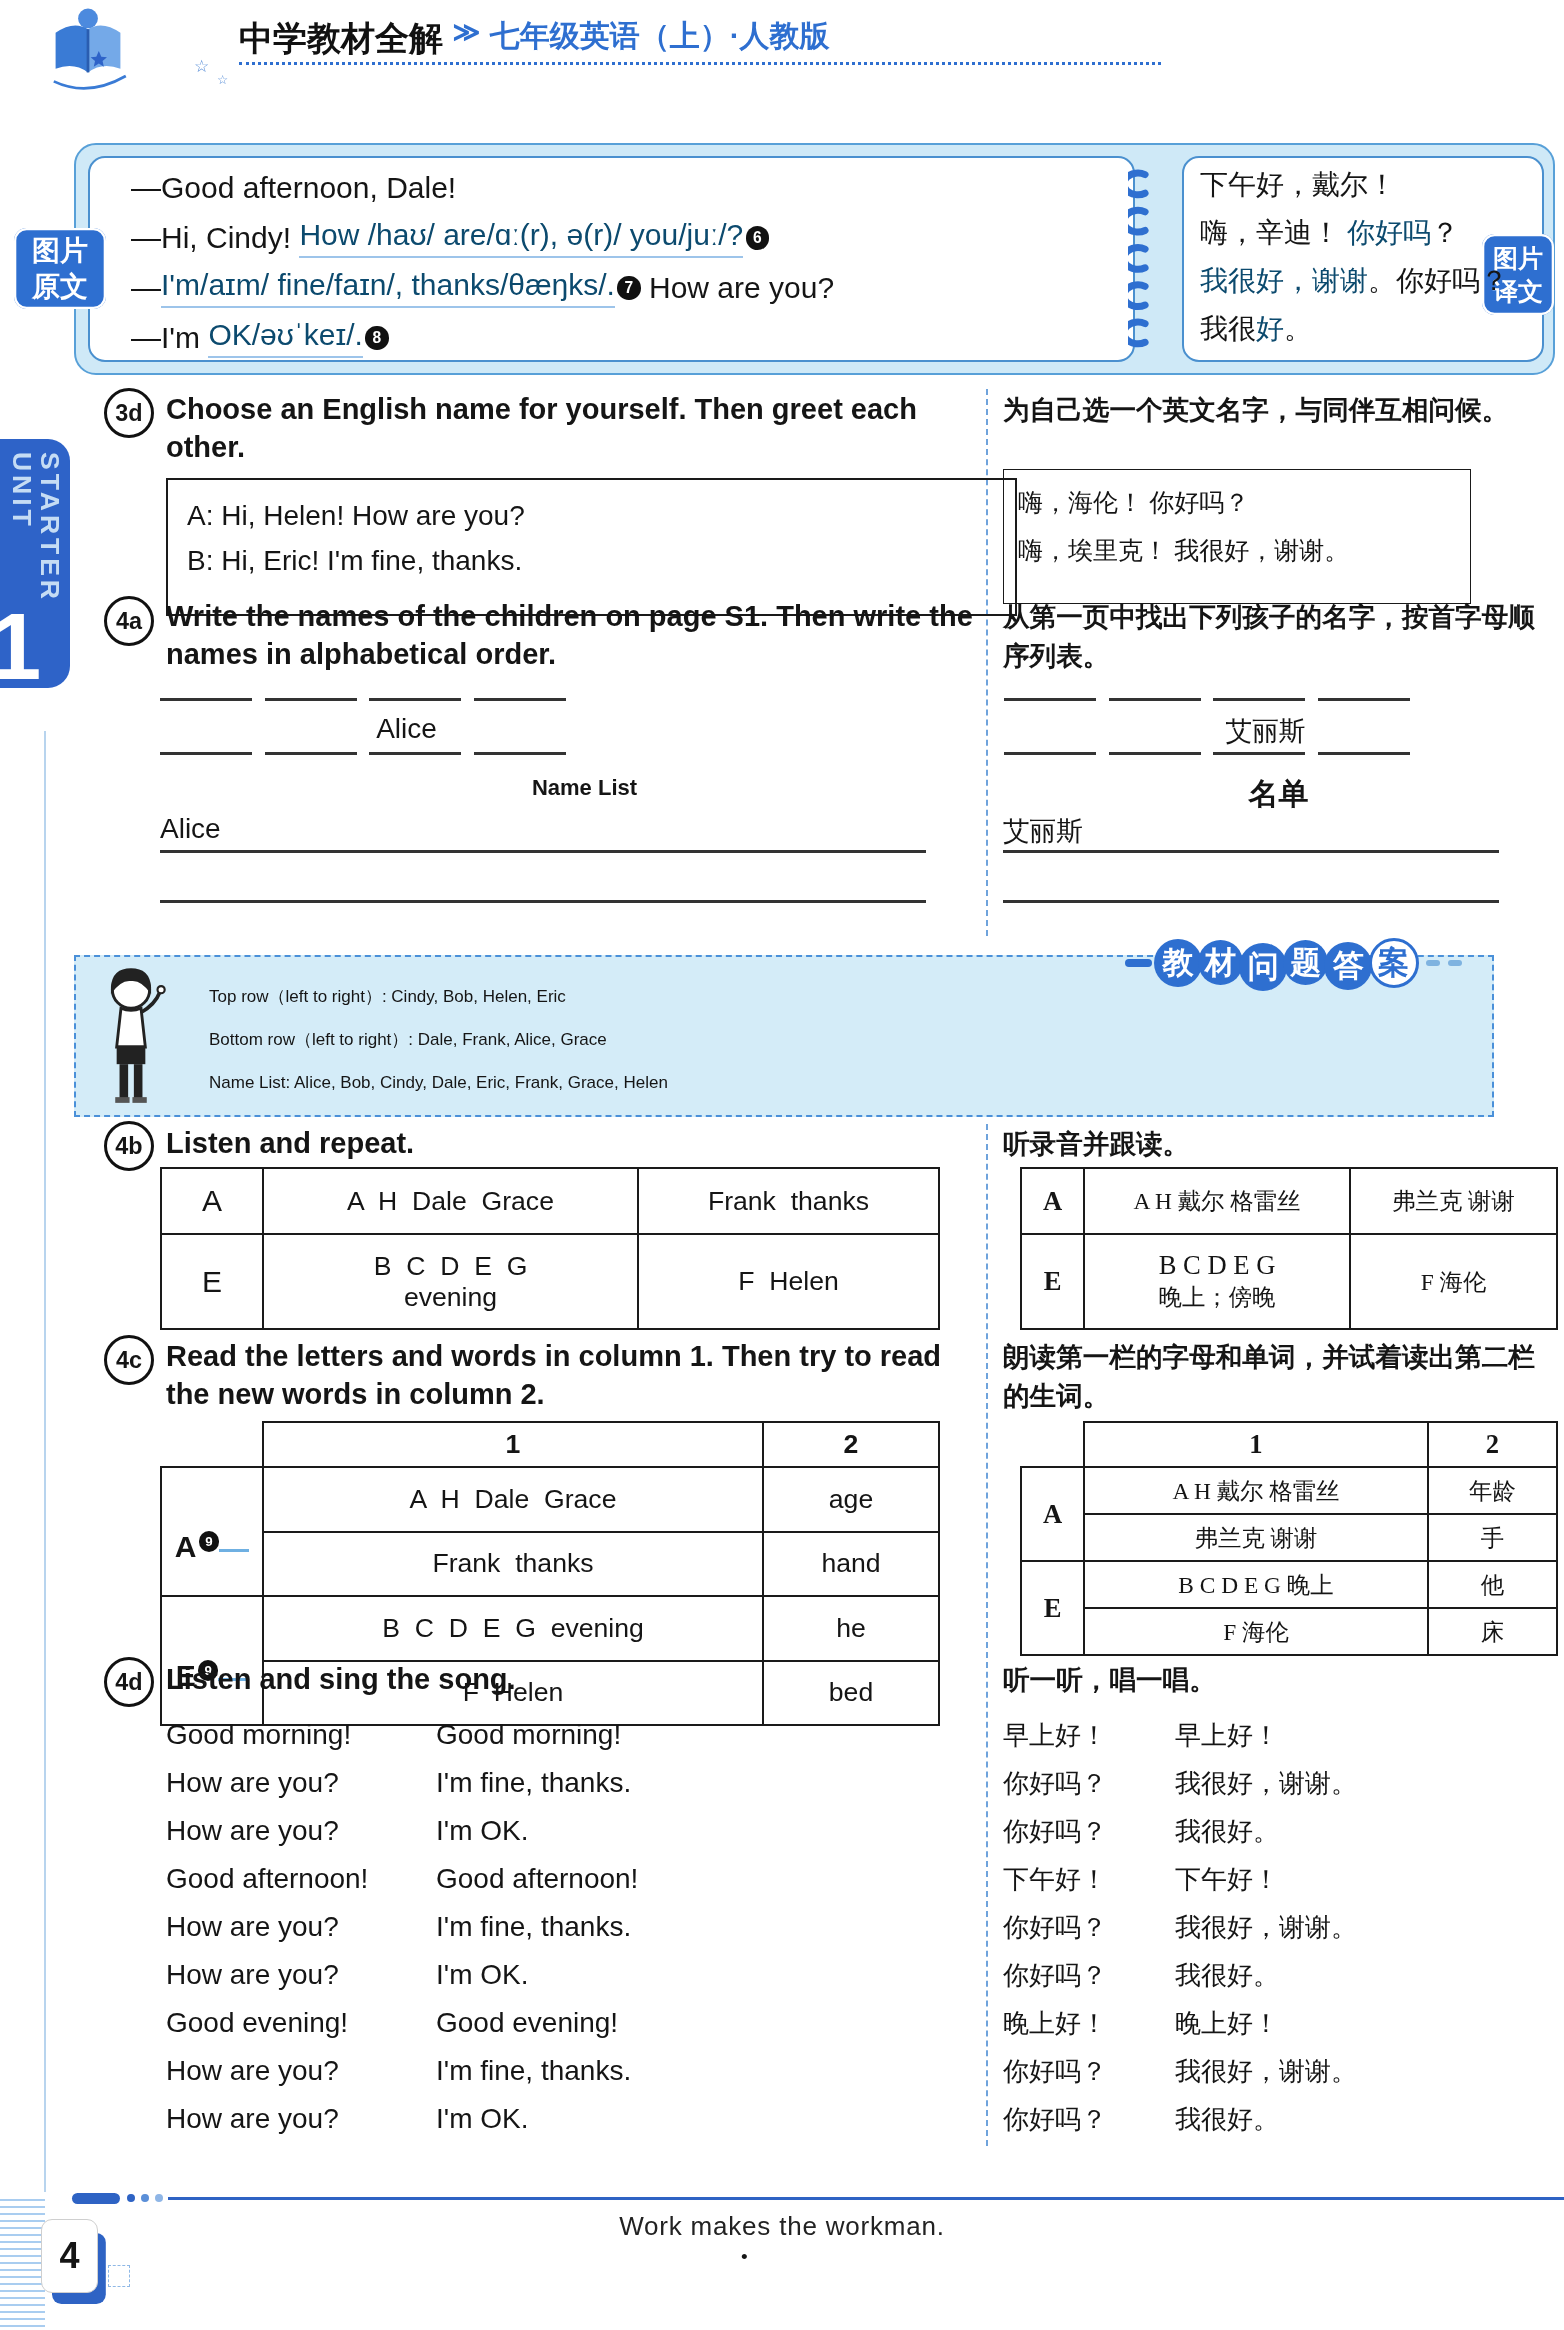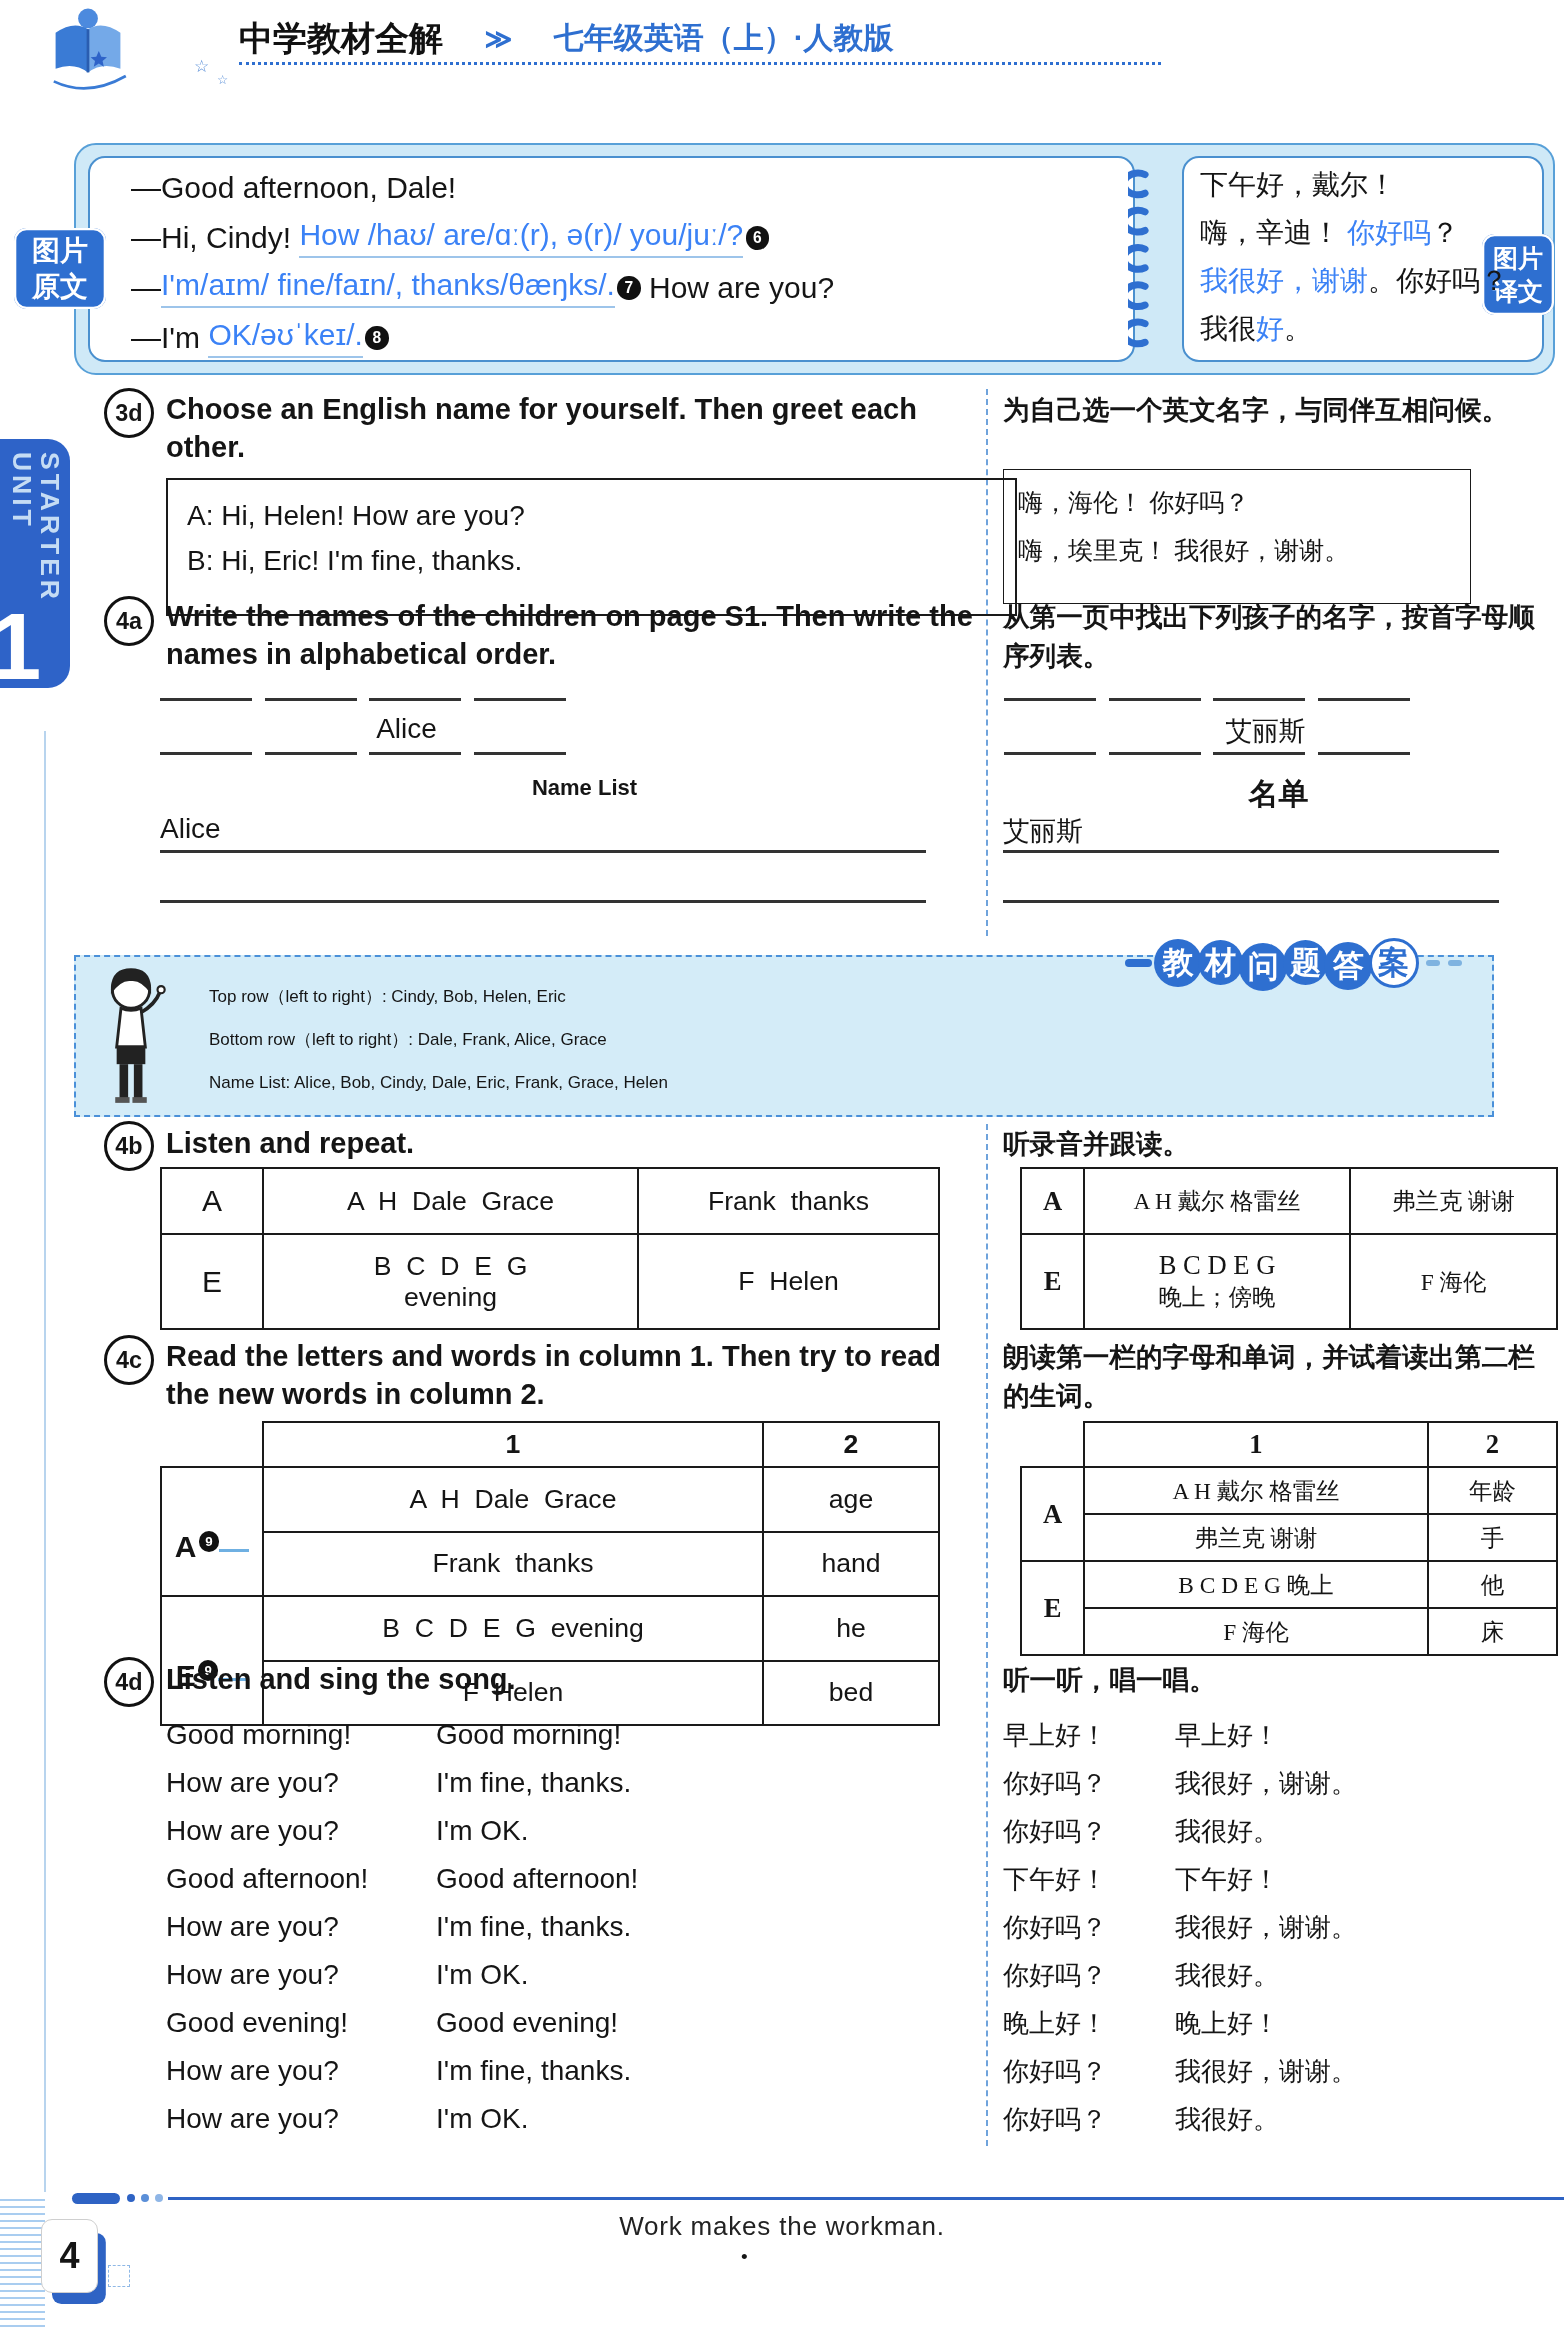--- a/index.html
+++ b/index.html
@@ -1,20 +1,20 @@
 <!DOCTYPE html>
 <html style="font-size:12.5px"><head>
 <meta charset="utf-8">
 <style>
   html,body{margin:0;padding:0;background:#e8e8e8;}
   .page{position:relative;width:1564px;height:2330px;background:#ffffff;
         font-family:"Liberation Sans", sans-serif;color:#151515;overflow:hidden;}
   .abs{position:absolute;}
   .cnfont{font-family:"Liberation Serif", serif;}
-  .blue{color:#3b82f6;}
+  .blue{color:#0c4a6e;}
   .ul{border-bottom:2.3px solid #9dc4ea;padding-bottom:3.9px;}
   .fn{display:inline-flex;align-items:center;justify-content:center;
       width:23.4px;height:23.4px;border-radius:50%;background:#111;color:#fff;
       font-size:15.6px;font-weight:bold;vertical-align:7.8px;margin-left:2.3px;}
   .fn.small{width:20.3px;height:20.3px;font-size:13.3px;vertical-align:11px;}
   .circnum{width:44px;height:44px;border:3.1px solid #111;border-radius:50%;
       display:flex;align-items:center;justify-content:center;font-weight:bold;font-size:23.4px;background:#fff;}
   .stitle{font-weight:bold;font-size:29px;line-height:1.3;}
   .stitle-cn{font-weight:bold;font-size:26.6px;line-height:1.45;}
   .dashline{border-left:2.3px dashed #6fa3dc;width:0;}
@@ -73,21 +73,21 @@
       <circle cx="50" cy="18" r="11" fill="#4c8ade"></circle>
       <path d="M14 34 Q34 20 50 30 L50 78 Q34 66 14 74 Z" fill="#3a7bd5"></path>
       <path d="M86 34 Q66 20 50 30 L50 78 Q66 66 86 74 Z" fill="#74a9e8"></path>
       <path d="M50 30 L50 78" stroke="#2a5db0" stroke-width="3"></path>
       <path d="M20 86 l4 9 9 1 -7 6 2 9 -8-5 -8 5 2-9 -7-6 9-1z" fill="#2e63c8" transform="translate(48,-6) scale(0.7)"></path>
     </svg>
   </div>
   <span class="abs star" style="left:194px;top:56px;">☆</span>
   <span class="abs star" style="left:217px;top:72px;font-size:12.5px;">☆</span>
   <div class="abs dotted" style="left:239px;top:14px;width:922px;height:48px;"></div>
-  <div class="abs" style="left:239px;top:15.6px;display:flex;align-items:center;gap:32px;">
+  <div class="abs" style="left:239px;top:15.6px;display:flex;">
     <span class="hdrbrand">中学教材全解</span>
     <span class="hdrdeco">≫</span>
     <span class="hdredition">七年级英语（上）·人教版</span>
   </div>
 
   <div class="abs sidebar" style="left:0;top:439px;width:70px;height:249px;overflow:hidden;">
     <span class="abs vtext" style="right:4.7px;top:12.5px;">STARTER</span>
     <span class="abs vtext" style="left:6.3px;top:12.5px;">UNIT</span>
     <span class="abs" style="left:-11px;bottom:-12.5px;font-size:94px;font-weight:bold;color:#fff;">1</span>
   </div>

